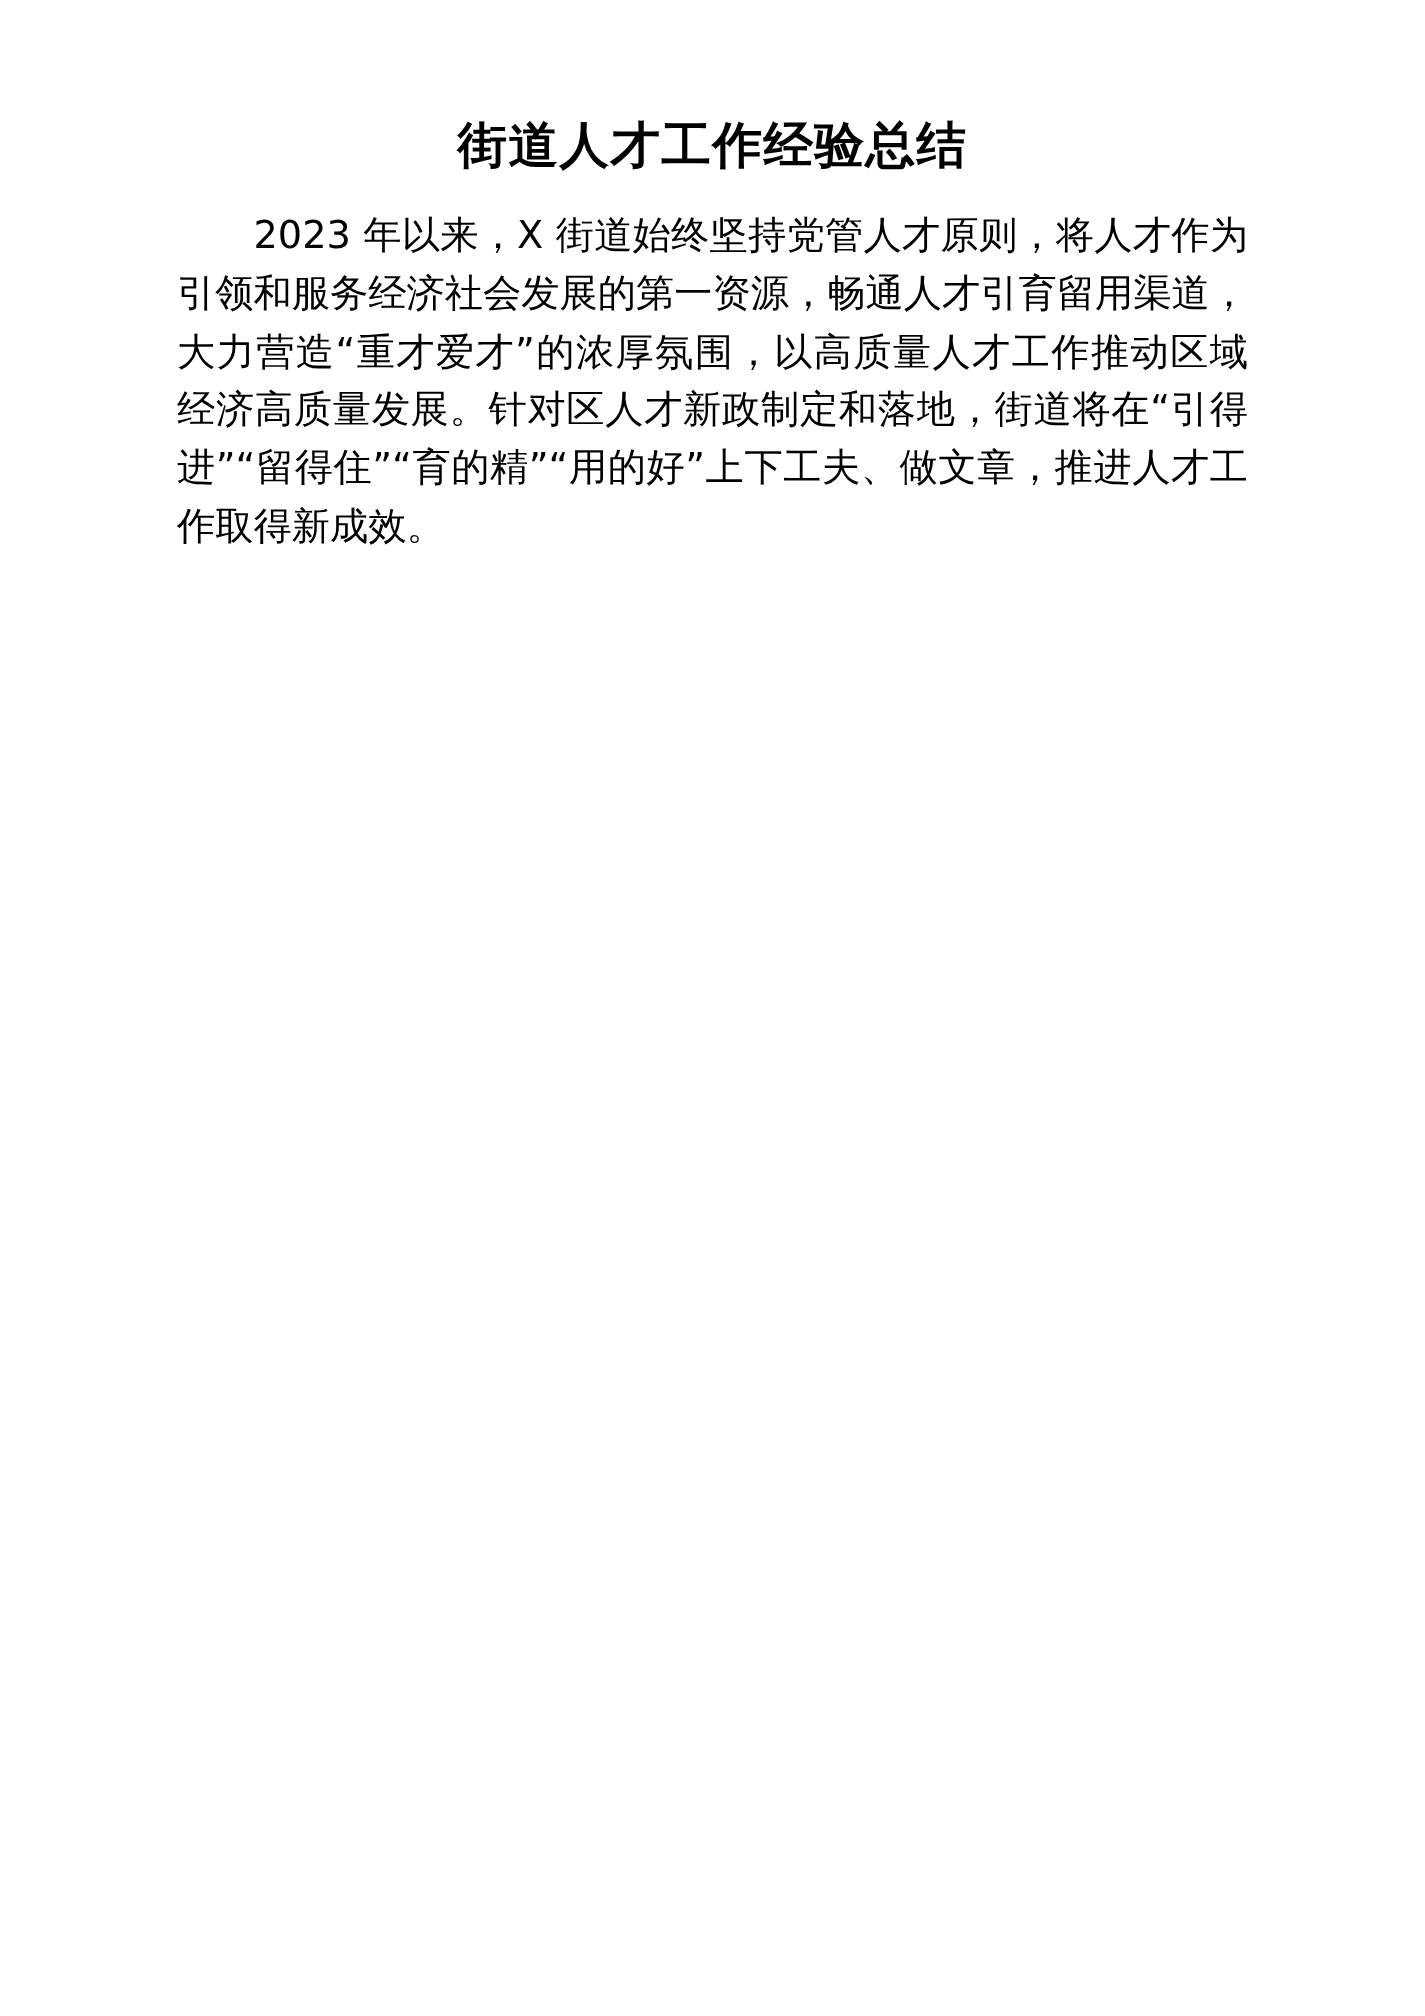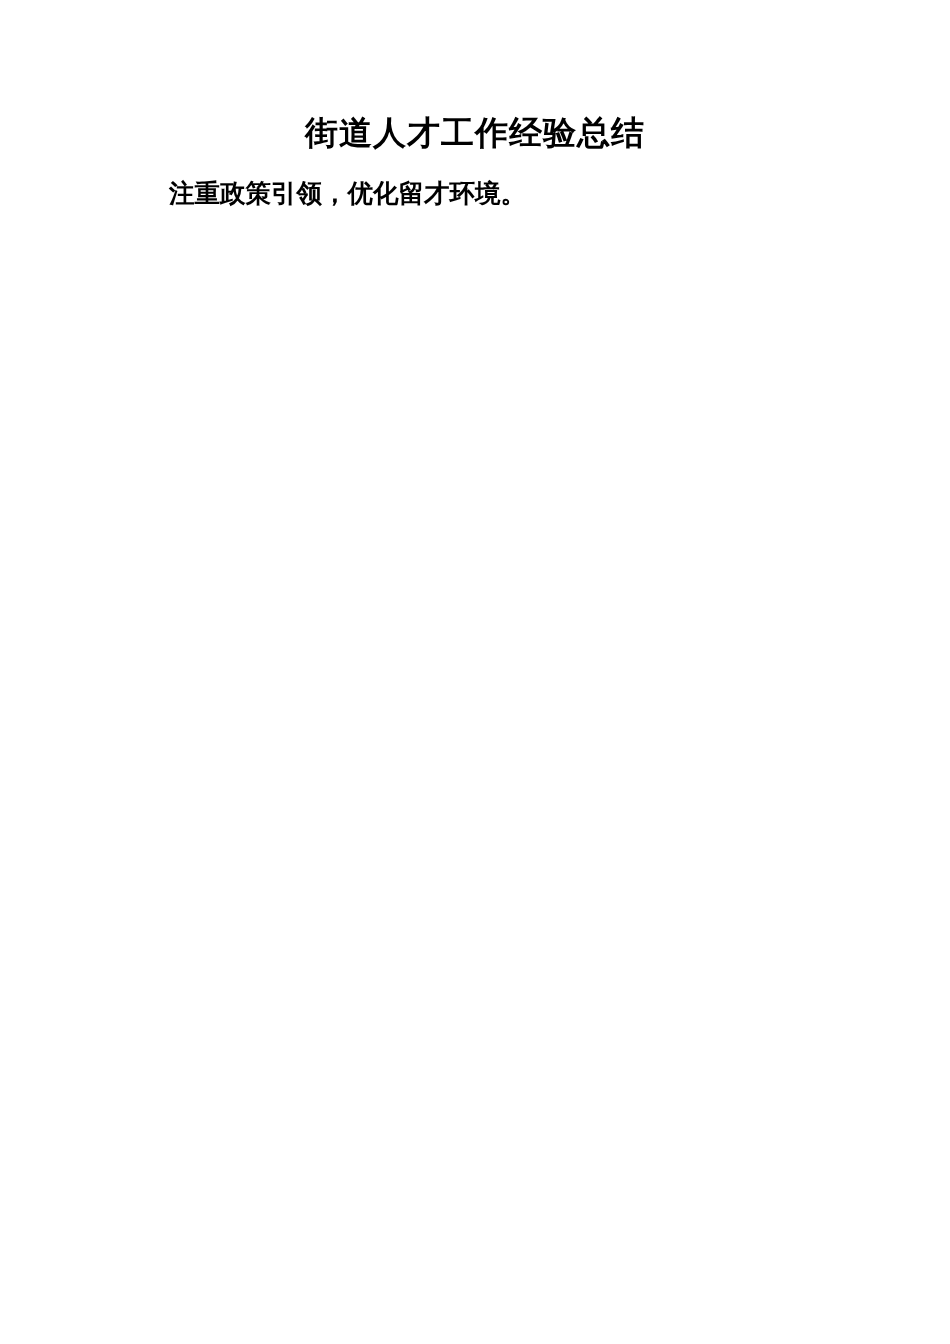--- a/index.html
+++ b/index.html
@@ -6,21 +6,21 @@
     margin: 0;
     padding: 0;
     background: #ffffff;
   }
   .page {
     width: 950px;
     height: 1344px;
     background: #ffffff;
     position: relative;
     box-sizing: border-box;
-    padding: 110px 118px 0 118px;
+    padding: 74px 118px 0 118px;
     font-family: "DejaVu Sans", "Liberation Sans", sans-serif;
     color: #000000;
     overflow: hidden;
   }
   .doc-title {
     font-size: 33px;
     font-weight: bold;
     text-align: center;
     letter-spacing: 1px;
     line-height: 1.4;
@@ -42,18 +42,18 @@
     margin-bottom: 0;
   }
 </style>
 </head>
 <body>
 
 <div class="page">
 
   <h1 class="doc-title">街道人才工作经验总结</h1>
 
+  <p class="para"><span class="lead"></span><span>2023 年以来，X 街道始终坚持党管人才原则，将人才作为引领和服务经济社会发展的第一资源，畅通人才引育留用渠道，大力营造“重才爱才”的浓厚氛围，以高质量人才工作推动区域经济高质量发展。针对区人才新政制定和落地，街道将在“引得进”“留得住”“育的精”“用的好”上下工夫、做文章，推进人才工作取得新成效。</span></p>
 
 
 
-  <p class="para last"><span class="lead">注重政策引领，优化留才环境。</span><span></span></p>
 
 </div>
 
 </body></html>

